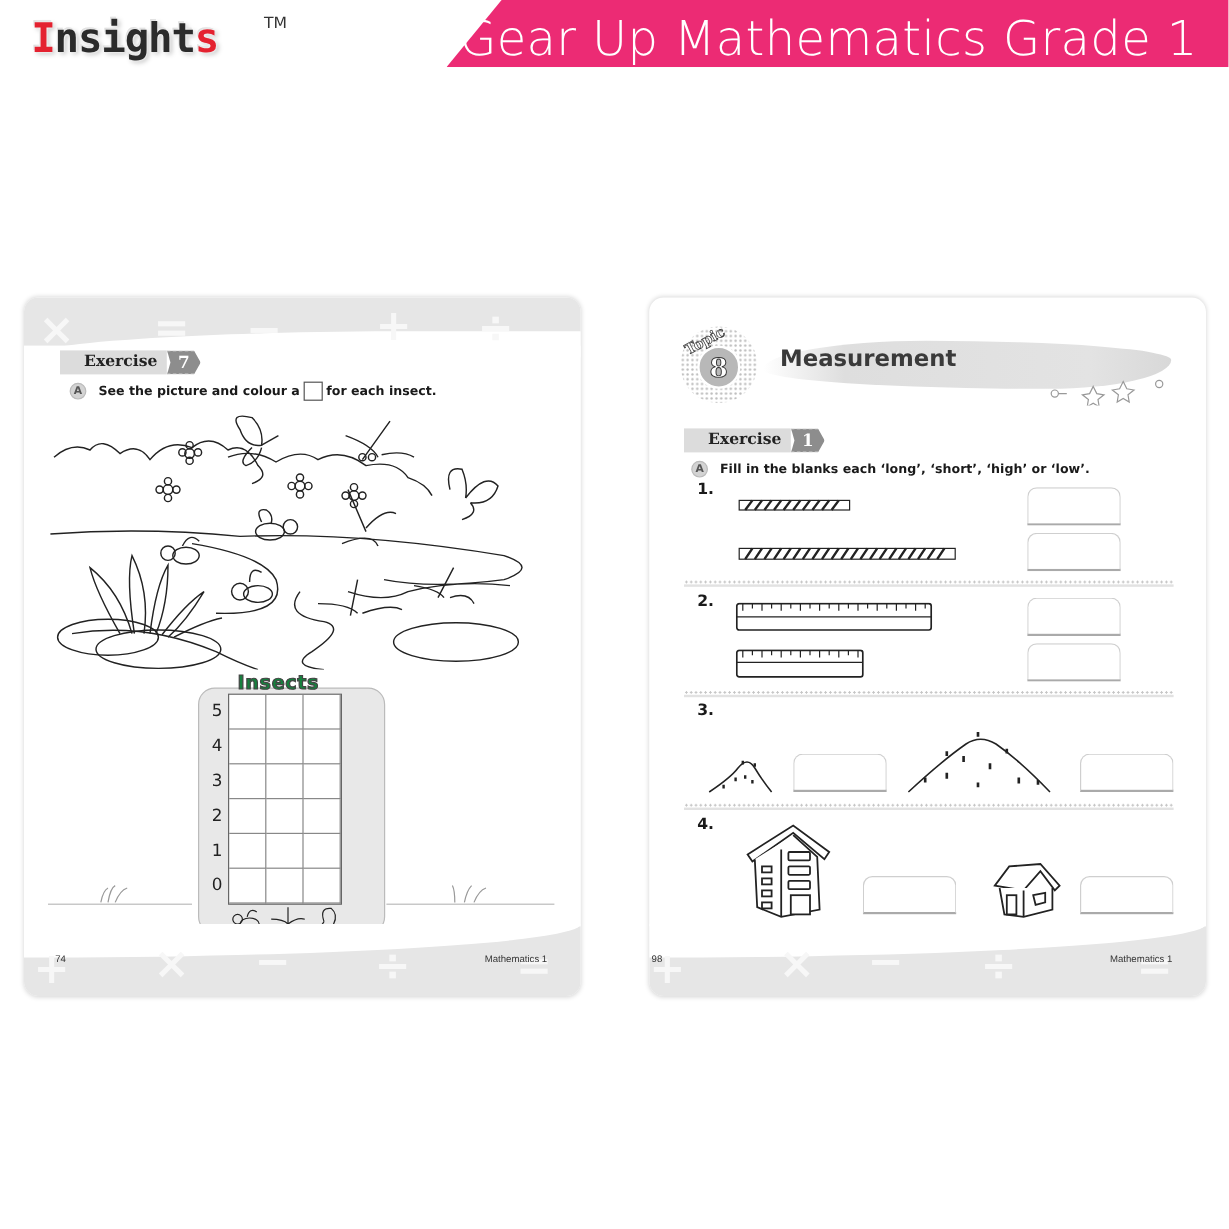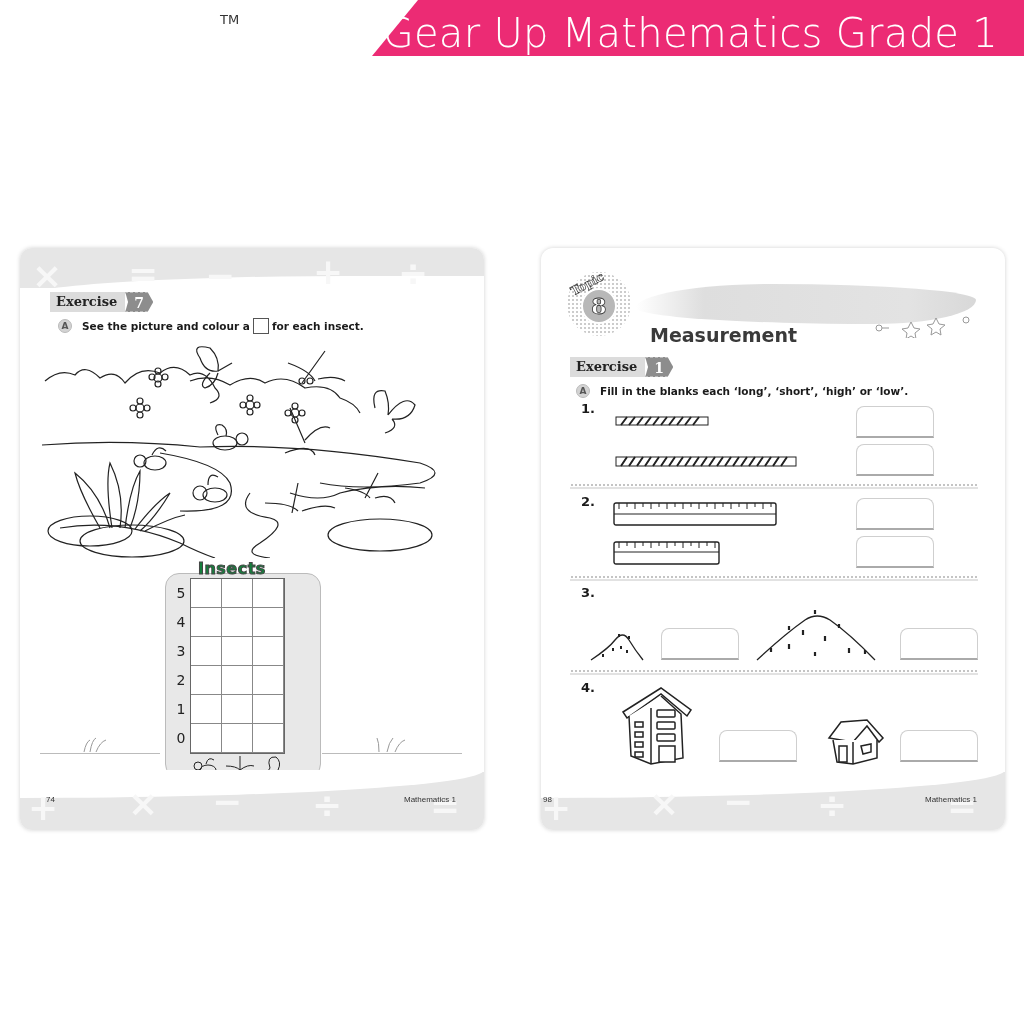--- a/index.html
+++ b/index.html
@@ -27,21 +27,21 @@
   .band-bottom { position: absolute; left: 0; bottom: 0; width: 100%; height: 58px; background: #e6e6e6; }
   .band-bottom::before { content: ""; position: absolute; left: 0; top: -2px; width: 100%; height: 28px; background: #fff;
     border-radius: 0 0 100% 0 / 0 0 100% 0; }
   .sym { position: absolute; color: #f7f7f7; font-family: "DejaVu Sans", sans-serif; font-weight: bold; font-size: 36px; line-height: 1; }
   .footer-num, .footer-title { position: absolute; bottom: 26px; font-family: "Liberation Sans", sans-serif; font-size: 8px; color: #333; }
   .footer-num { left: 26px; }
   .footer-title { right: 28px; margin-left: 47px; }
 
   
   .ex-tag { position: absolute; display: flex; align-items: center; height: 20px; }
-  .ex-label { background: #dcdcdc; font-family: "DejaVu Serif", serif; font-weight: bold; font-size: 13px; padding: 1px 8px 1px 6px; height: 20px; line-height: 18px; color: #222; }
+  .ex-label { background: #dcdcdc; font-family: "DejaVu Serif", serif; font-weight: bold; font-size: 13px; padding: 1px 8px 1px 20px; height: 20px; line-height: 18px; color: #222; }
   .ex-num { background: #8d8d8d; color: #fff; font-family: "DejaVu Serif", serif; font-weight: bold; font-size: 14px; width: 28px; height: 20px; line-height: 20px;
     text-align: center; clip-path: polygon(0 0, 80% 0, 100% 50%, 80% 100%, 0 100%, 10% 50%); border: 1px dashed #bbb; }
 
   .instr { position: absolute; display: flex; align-items: center; font-family: "DejaVu Sans", sans-serif; font-size: 10.5px; font-weight: bold; color: #1a1a1a; }
   .a-badge { width: 14px; height: 14px; border-radius: 50%; background: #d3d3d3; color: #555; font-size: 9px; font-weight: bold; display: inline-flex; align-items: center; justify-content: center; margin-right: 10px; border: 1px solid #bbb; }
   .inline-box { display: inline-block; width: 16px; height: 16px; border: 1px solid #555; margin: 0 3px; background: #fff; }
 
   
   .scene { position: absolute; left: 20px; top: 95px; width: 430px; height: 215px; }
 
@@ -49,33 +49,34 @@
   .graph-card { position: absolute; left: 145px; top: 325px; width: 156px; height: 205px; background: #e8e8e8; border-radius: 14px; border: 1px solid #bbb; }
   .graph-title { position: absolute; left: 178px; top: 311px; font-family: "DejaVu Sans", sans-serif; font-size: 16px; font-weight: bold; color: #15803d;
     -webkit-text-stroke: 1px #444; letter-spacing: 0.5px; }
   .graph-grid { position: absolute; left: 170px; top: 330px; display: grid; grid-template-columns: repeat(3, 31px); grid-template-rows: repeat(6, 29px); border: 1px solid #666; background: #fff; }
   .graph-grid div { border-right: 1px solid #888; border-bottom: 1px solid #888; }
   .y-label { position: absolute; left: 155px; font-family: "DejaVu Sans", sans-serif; font-size: 14px; color: #222; width: 12px; text-align: center; }
   .ground-line { position: absolute; height: 1px; background: #bbb; top: 505px; }
 
   
   .topic-badge { position: absolute; left: 18px; top: 18px; width: 78px; height: 70px; }
-  .topic-title { position: absolute; left: 109px; top: 40px; font-family: "DejaVu Sans", sans-serif; font-size: 19px; font-weight: bold; color: #3a3a3a; margin-top: 36px; }
+  .topic-title { position: absolute; left: 109px; top: 40px; font-family: "DejaVu Sans", sans-serif; font-size: 19px; font-weight: bold; color: #3a3a3a; }
   .brush { position: absolute; left: 95px; top: 36px; width: 340px; height: 40px; background: linear-gradient(90deg, rgba(220,220,220,0.0) 0%, #dedede 20%, #e3e3e3 80%, #d8d8d8 100%);
     border-radius: 40% 60% 30% 70% / 60% 40% 60% 40%; }
   .q-num { position: absolute; font-family: "DejaVu Sans", sans-serif; font-weight: bold; font-size: 13px; color: #1a1a1a; }
   .ans-box { position: absolute; width: 78px; height: 32px; border: 1px solid #cfcfcf; border-bottom: 2px solid #aaa; border-radius: 8px 8px 0 0; background: #fff; }
   .divider { position: absolute; left: 29px; width: 408px; height: 4px;
     background-image: radial-gradient(circle, #c4c4c4 0.8px, transparent 1px); background-size: 4px 4px; }
   .divider::after { content: ""; position: absolute; left: 0; top: 4px; width: 100%; height: 2px; background: #e2e2e2; }
 </style>
 </head>
 <body>
 
 <div class="logo">
+  <div class="line" style="margin-left:4px"><span class="red">I</span><span>nsight</span><span class="red">s</span></div>
   <span class="tm">TM</span>
 </div>
 <div class="banner"></div>
 <div class="banner-text">Gear Up Mathematics Grade 1</div>
 
 <div class="page page-left">
   <div class="band-top"></div>
   <span class="sym" style="left:12px;top:10px">×</span>
   <span class="sym" style="left:108px;top:8px">=</span>
   <span class="sym" style="left:185px;top:10px">−</span>

